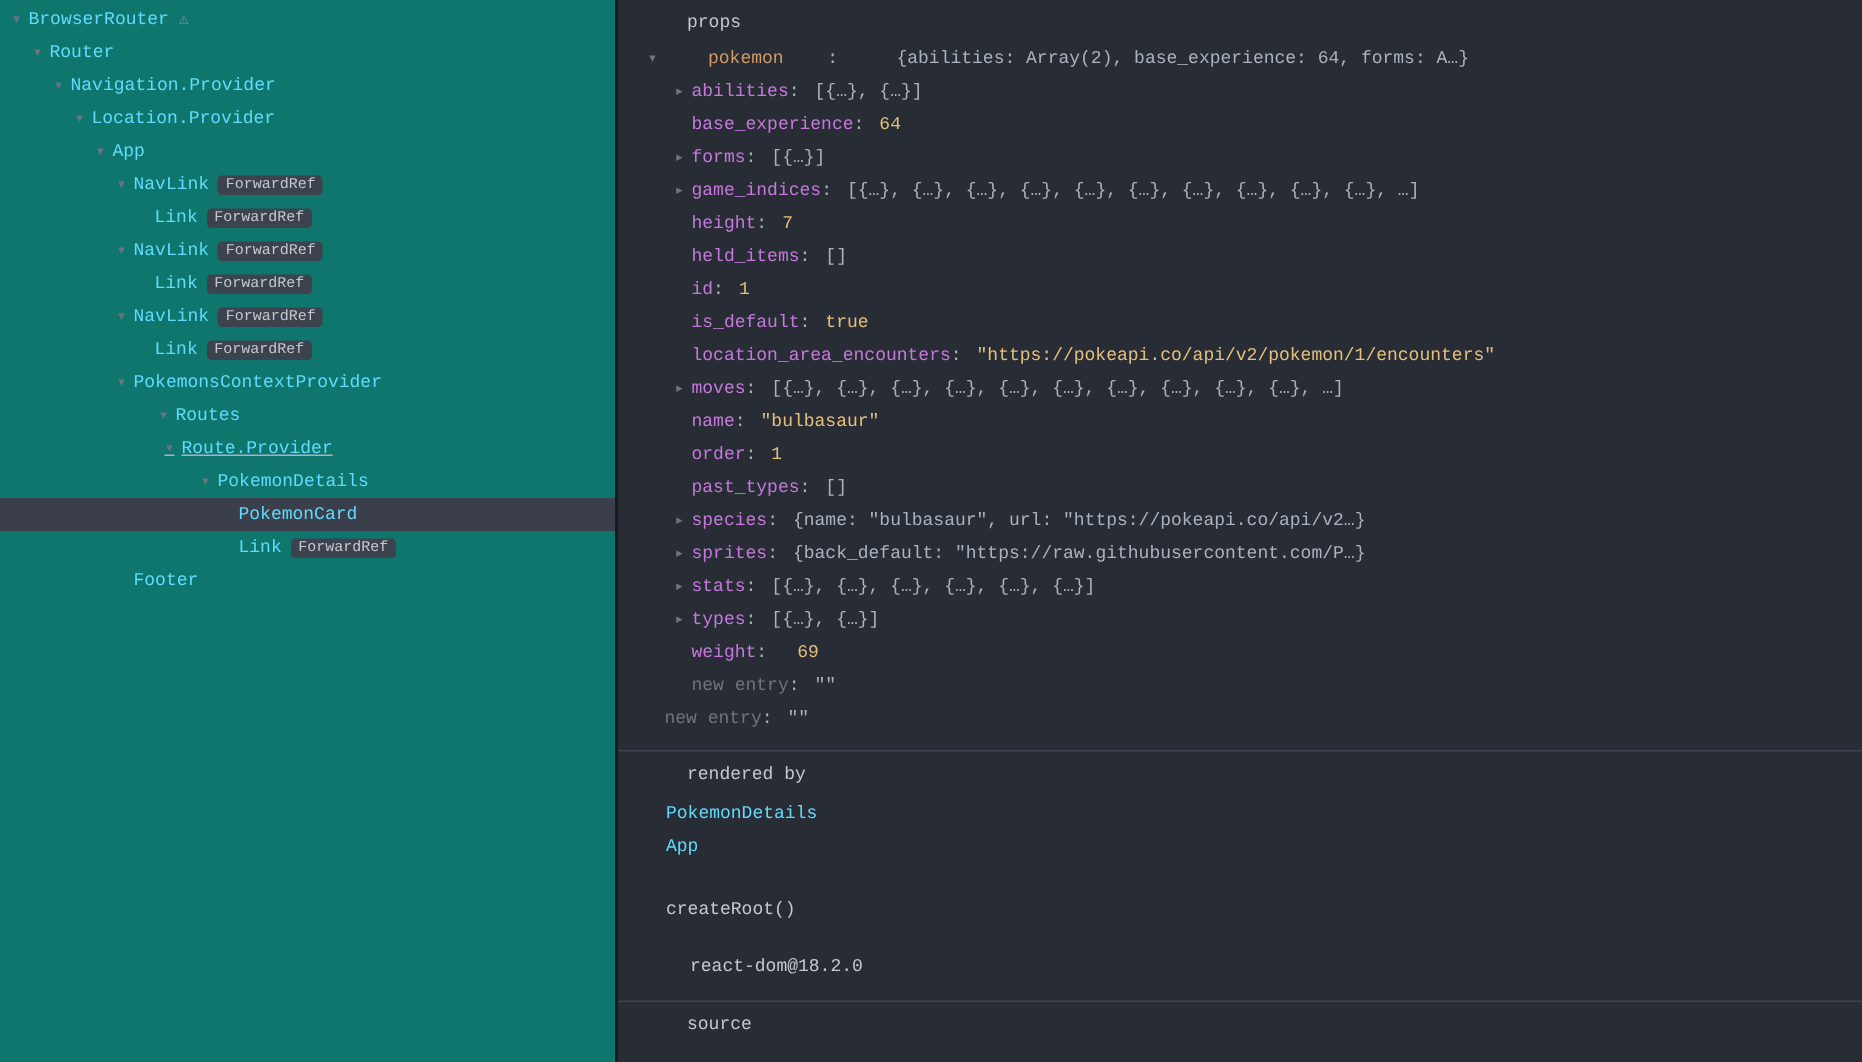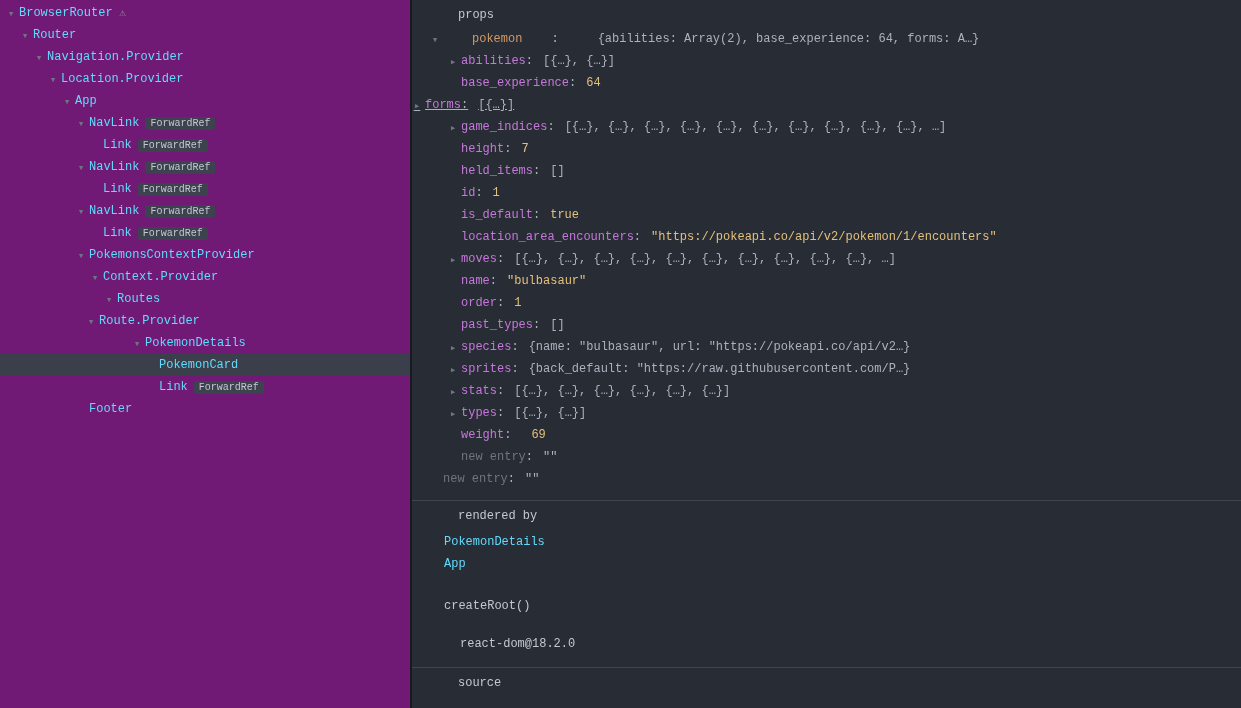--- a/index.html
+++ b/index.html
@@ -8,21 +8,21 @@
     font-size: 12px;
     background: #282c34;
     color: #abb2bf;
     width: 1241px;
     height: 708px;
     display: flex;
     overflow: hidden;
   }
   .left-pane {
     width: 412px;
-    background: #701a75;
+    background: #0f766e;
     border-right: 2px solid #181a1f;
     overflow-y: auto;
     padding-top: 2px;
   }
   .right-pane {
     flex: 1;
     background: #282c34;
     overflow-y: auto;
     padding: 4px 0 0 0;
   }
@@ -150,29 +150,25 @@
       </div>
       <div class="tree-row" style="padding-left: 90px;">
         <span class="arrow leaf"></span>
         <span class="comp-name">Link</span>
         <span class="badge">ForwardRef</span>
       </div>
       <div class="tree-row" style="padding-left: 76px;">
         <span class="arrow down"></span>
         <span class="comp-name">PokemonsContextProvider</span>
       </div>
-      <div class="tree-row" style="padding-left: 90px;">
-        <span class="arrow down"></span>
-        <span class="comp-name">Context.Provider</span>
-      </div>
       <div class="tree-row" style="padding-left: 104px;">
         <span class="arrow down"></span>
         <span class="comp-name">Routes</span>
       </div>
-      <div class="tree-row" style="padding-left: 86px;">
+      <div class="tree-row" style="padding-left: 108px; text-decoration: underline;">
         <span class="arrow down"></span>
         <span class="comp-name">Route.Provider</span>
       </div>
       <div class="tree-row" style="padding-left: 132px;">
         <span class="arrow down"></span>
         <span class="comp-name">PokemonDetails</span>
       </div>
       <div class="tree-row selected" style="padding-left: 146px;">
         <span class="arrow leaf"></span>
         <span class="comp-name">PokemonCard</span>
@@ -203,21 +199,21 @@
         <span class="prop-key">abilities</span>
         <span class="colon">: </span>
         <span class="val-preview" style="margin-left: 10px;">[{…}, {…}]</span>
       </div>
       <div class="prop-row" style="padding-left: 36px;">
         <span class="prop-arrow none"></span>
         <span class="prop-key">base_experience</span>
         <span class="colon">: </span>
         <span class="val-num" style="margin-left: 10px;">64</span>
       </div>
-      <div class="prop-row" style=" text-decoration: underline;">
+      <div class="prop-row" style="padding-left: 36px;">
         <span class="prop-arrow right"></span>
         <span class="prop-key">forms</span>
         <span class="colon">: </span>
         <span class="val-preview" style="margin-left: 10px;">[{…}]</span>
       </div>
       <div class="prop-row" style="padding-left: 36px;">
         <span class="prop-arrow right"></span>
         <span class="prop-key">game_indices</span>
         <span class="colon">: </span>
         <span class="val-preview" style="margin-left: 10px;">[{…}, {…}, {…}, {…}, {…}, {…}, {…}, {…}, {…}, {…}, …]</span>

